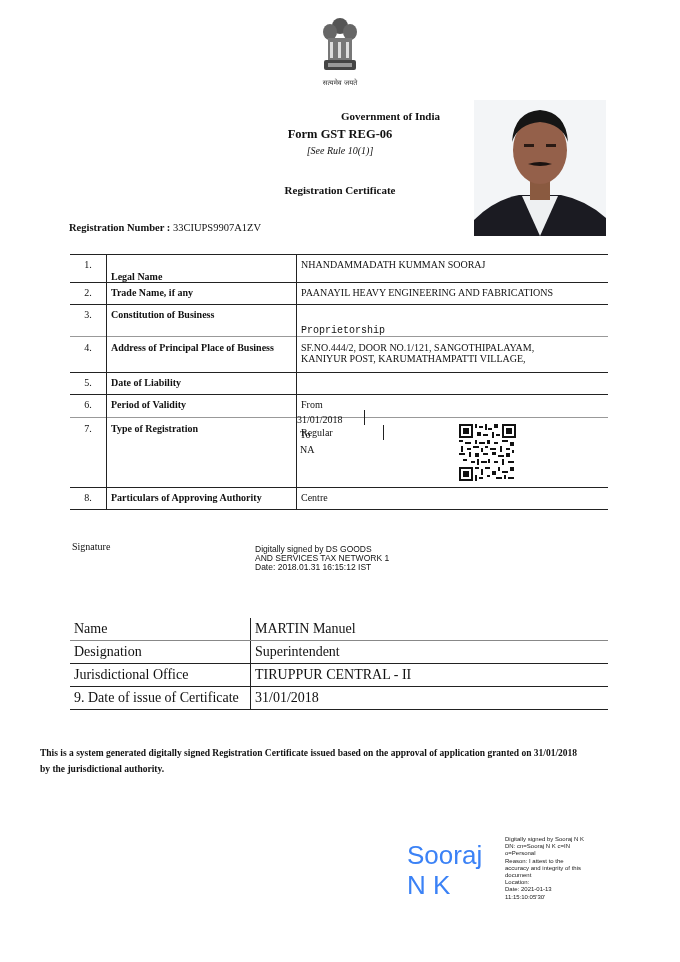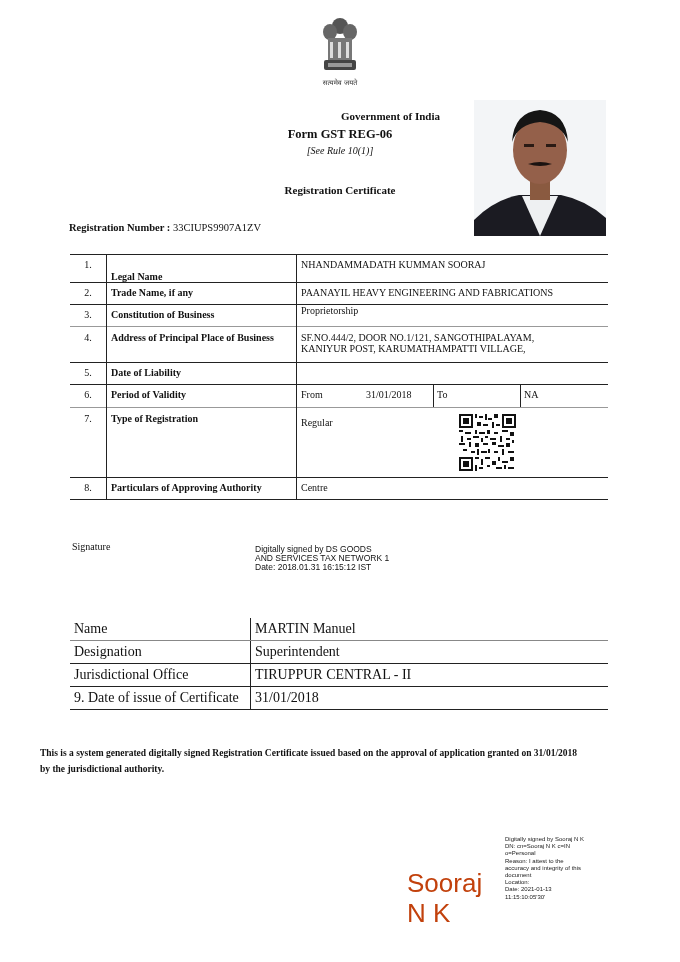--- a/index.html
+++ b/index.html
@@ -32,21 +32,21 @@
     .sig-label { left: 72px; top: 497px; font-size: 10px; margin-top: 44px; }
     
     .ds-gst { left: 255px; top: 545px; font-family: "Liberation Sans", sans-serif; font-size: 8.5px; line-height: 9px; color: #111; }
     
     .tbl2 { position: absolute; left: 70px; top: 618px; width: 538px; border-collapse: collapse; font-size: 14px; }
     .tbl2 td { padding: 0 4px; height: 22px; vertical-align: middle; border-bottom: 1px solid #222; }
     .tbl2 td.k { width: 172px; border-right: 1.5px solid #222; }
     .tbl2 tr.g td { border-bottom-color: #888; }
     .footer-text { left: 40px; top: 745px; width: 605px; font-size: 9.5px; font-weight: bold; line-height: 16px; }
     
-    .sig-big { left: 407px; top: 868px; font-family: "Liberation Sans", sans-serif; font-size: 26px; line-height: 30px; color: #c2410c; }
+    .sig-big { left: 407px; top: 840px; font-family: "Liberation Sans", sans-serif; font-size: 26px; line-height: 30px; color: #3b82f6; }
     .sig-small { left: 505px; top: 836px; font-family: "Liberation Sans", sans-serif; font-size: 6px; line-height: 7.2px; color: #222; width: 100px; }
     .qr { position: absolute; left: 162px; top: 5px; width: 57px; height: 59px; }
   </style>
 </head>
 <body>
 
 <div class="abs emblem">
   <svg width="44" height="64" viewBox="0 0 44 64">
     <ellipse cx="22" cy="10" rx="8" ry="8" fill="#555"></ellipse>
     <ellipse cx="12" cy="16" rx="7" ry="8" fill="#666"></ellipse>
@@ -93,40 +93,40 @@
     <td class="val" style="padding-top:4px;">NHANDAMMADATH KUMMAN SOORAJ</td>
   </tr>
   <tr style="height:22px;">
     <td class="num" style="padding-top:4px;">2.</td>
     <td class="lbl" style="padding-top:4px;">Trade Name, if any</td>
     <td class="val" style="padding-top:4px;">PAANAYIL HEAVY ENGINEERING AND FABRICATIONS</td>
   </tr>
   <tr style="height:22px;">
     <td class="num" style="padding-top:4px;">3.</td>
     <td class="lbl" style="padding-top:4px;">Constitution of Business</td>
-    <td class="val" style="padding-top:0;">Proprietorship</td>
+    <td class="val" style="padding-top:20px;font-family:Liberation Mono, monospace;">Proprietorship</td>
   </tr>
   <tr class="grey" style="height:36px;">
     <td class="num" style="padding-top:5px;">4.</td>
     <td class="lbl" style="padding-top:5px;line-height:11px;">Address of Principal Place of Business</td>
     <td class="val" style="padding-top:5px;line-height:11px;">
       <div>SF.NO.444/2, DOOR NO.1/121, SANGOTHIPALAYAM,</div>
       <div>KANIYUR POST, KARUMATHAMPATTI VILLAGE,</div>
     </td>
   </tr>
   <tr style="height:22px;">
     <td class="num" style="padding-top:4px;">5.</td>
     <td class="lbl" style="padding-top:4px;">Date of Liability</td>
     <td class="val" style="padding-top:4px;"></td>
   </tr>
   <tr style="height:22px;">
     <td class="num" style="padding-top:4px;">6.</td>
     <td class="lbl" style="padding-top:4px;">Period of Validity</td>
     <td class="val" style="padding:0;">
-      <div style="display:flex;height:22px;">
+      <div style="display:flex;height:22px;flex-direction:column;">
         <div style="width:65px;padding:4px 0 0 4px;">From</div>
         <div style="width:67px;padding-top:4px;border-right:1px solid #222;">31/01/2018</div>
         <div style="width:83px;padding:4px 0 0 3px;border-right:1px solid #222;">To</div>
         <div style="padding:4px 0 0 3px;">NA</div>
       </div>
     </td>
   </tr>
   <tr class="grey" style="height:70px;">
     <td class="num" style="padding-top:5px;">7.</td>
     <td class="lbl" style="padding-top:5px;">Type of Registration</td>

